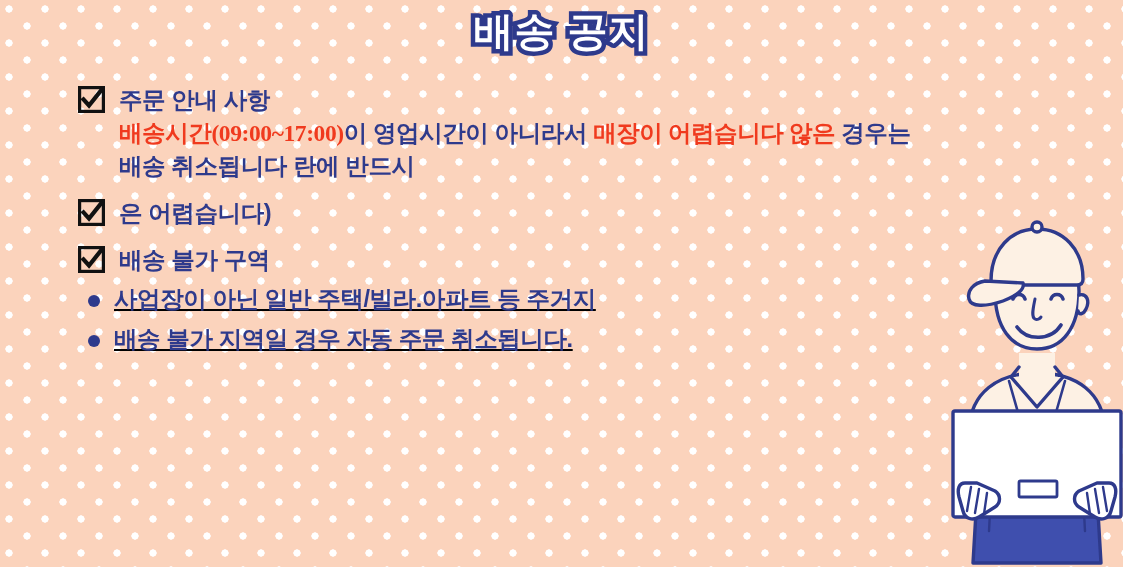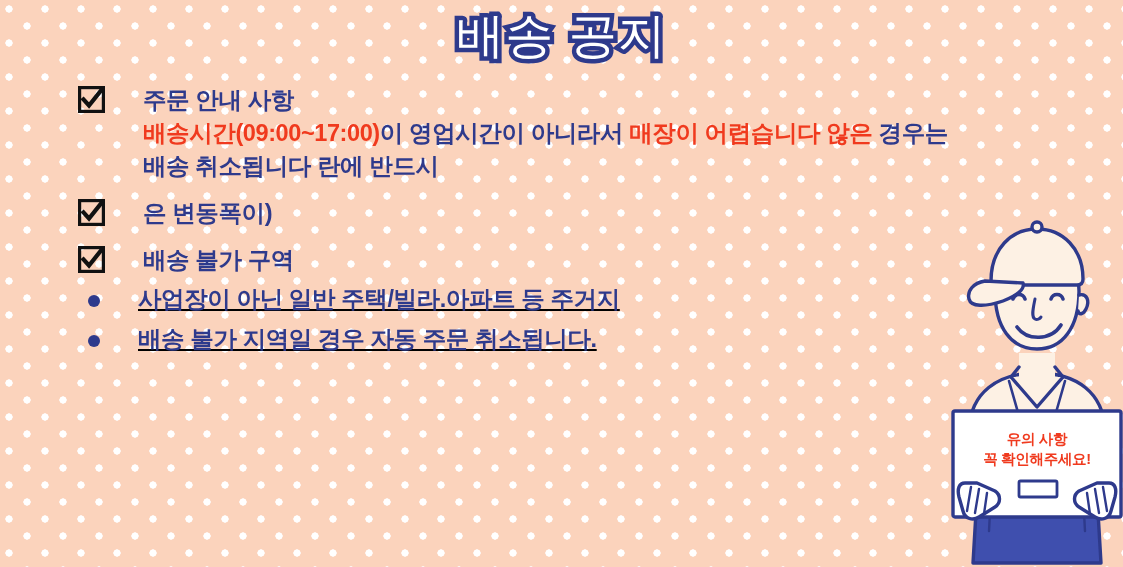--- a/index.html
+++ b/index.html
@@ -34,22 +34,22 @@
   .title-wrap {
     position: absolute;
     top: 8px;
     left: 0;
     width: 1123px;
     text-align: center;
     z-index: 5;
   }
   .title {
     display: inline-block;
-    font-size: 48px;
-    font-weight: normal;
+    font-size: 40px;
+    font-weight: bold;
     letter-spacing: 1px;
     color: #ffffff;
     -webkit-text-stroke: 9px #2e3a8c;
     paint-order: stroke fill;
     text-shadow:
        2px 2px 0 rgba(46,58,140,.25),
        3px 3px 0 rgba(46,58,140,.15);
     line-height: 1.15;
   }
 
@@ -82,31 +82,31 @@
   .bullet {
     flex: 0 0 auto;
     width: 12px;
     height: 12px;
     border-radius: 50%;
     background: #2e3a8c;
     margin-top: 12px;
     margin-left: 10px;
   }
 
-  .lines { flex: 1 1 auto; margin-left: 24px; }
+  .lines { flex: 1 1 auto; }
 
   .ln {
     font-size: 23.5px;
     font-weight: bold;
     color: #2e3a8c;
     line-height: 33px;
     letter-spacing: -0.4px;
     white-space: nowrap;
   }
-  .em { color: #f03a1e; }
+  .em { color: #f03a1e; font-family: Liberation Serif, serif; }
 
   .blk { margin-bottom: 8px; }
   .blk.gap2 { margin-bottom: 14px; }
   .blk.gap3 { margin-bottom: 6px; }
 
   .bullets .row { margin-bottom: 7px; text-decoration: underline; }
 
   
   .illustration {
     position: absolute;
@@ -160,21 +160,21 @@
     </div>
 
     <div class="row blk gap2">
       <span class="checkbox">
         <svg viewBox="0 0 27 27" xmlns="http://www.w3.org/2000/svg">
           <rect x="1.6" y="1.6" width="23.8" height="23.8" fill="none" stroke="#111111" stroke-width="3.2"></rect>
           <path d="M5.5 13.5 L11 19.5 L23 4.5" fill="none" stroke="#111111" stroke-width="4.2" stroke-linecap="square" stroke-linejoin="miter"></path>
         </svg>
       </span>
       <div class="lines">
-        <div class="ln">은 변동폭이)</div>
+        <div class="ln">은 어렵습니다)</div>
       </div>
     </div>
 
     <div class="row blk gap3">
       <span class="checkbox">
         <svg viewBox="0 0 27 27" xmlns="http://www.w3.org/2000/svg">
           <rect x="1.6" y="1.6" width="23.8" height="23.8" fill="none" stroke="#111111" stroke-width="3.2"></rect>
           <path d="M5.5 13.5 L11 19.5 L23 4.5" fill="none" stroke="#111111" stroke-width="4.2" stroke-linecap="square" stroke-linejoin="miter"></path>
         </svg>
       </span>
@@ -253,19 +253,15 @@
                  L44 292 C50 288, 50 280, 44 276 L26 268 Z" fill="#ffffff"></path>
         <path d="M20 272 L16 296 M28 274 L24 298 M36 278 L33 299" stroke="#2e3a8c" stroke-width="2.4" fill="none"></path>
 
         <path d="M158 268 C164 268, 166 274, 164 282 L160 296 C158 304, 150 306, 144 302
                  L128 292 C122 288, 122 280, 128 276 L146 268 Z" fill="#ffffff"></path>
         <path d="M152 272 L156 296 M144 274 L148 298 M136 278 L139 299" stroke="#2e3a8c" stroke-width="2.4" fill="none"></path>
 
       </g>
     </svg>
 
-    <div class="box-text" style="top:214px;">
-      <div class="box-line">유의 사항</div>
-      <div class="box-line">꼭 확인해주세요!</div>
-    </div>
   </div>
 
 </div>
 
 </body></html>

